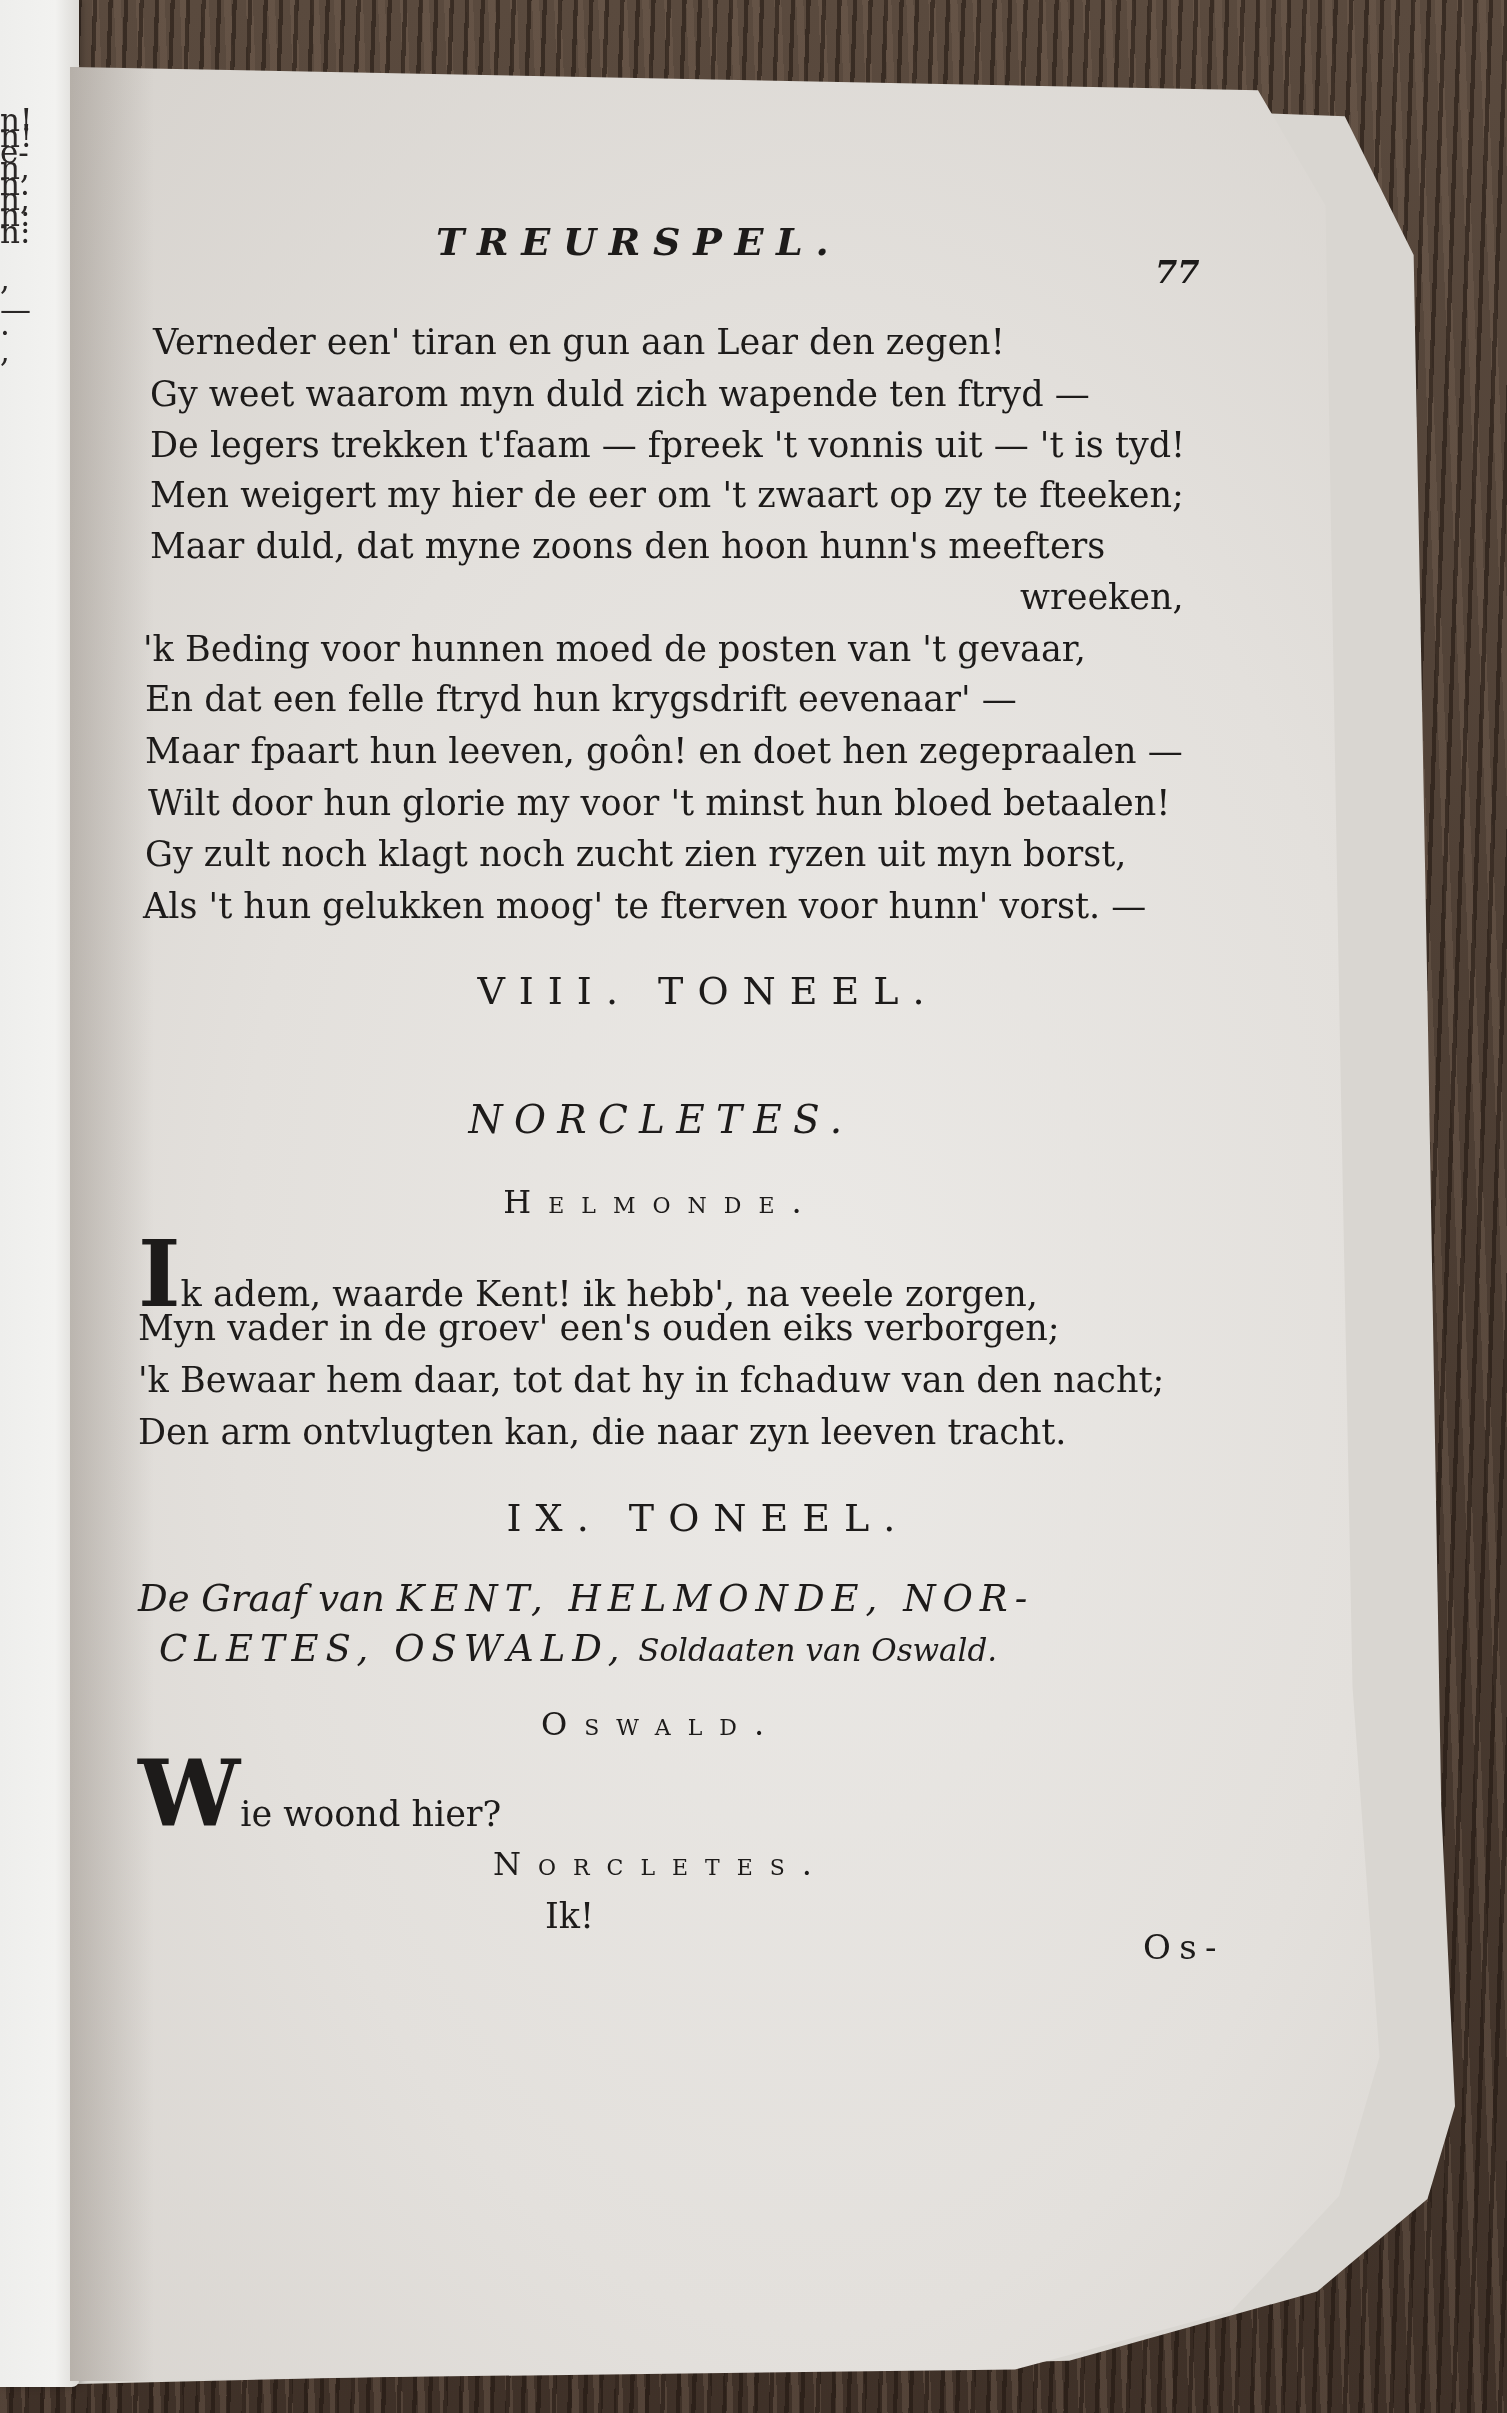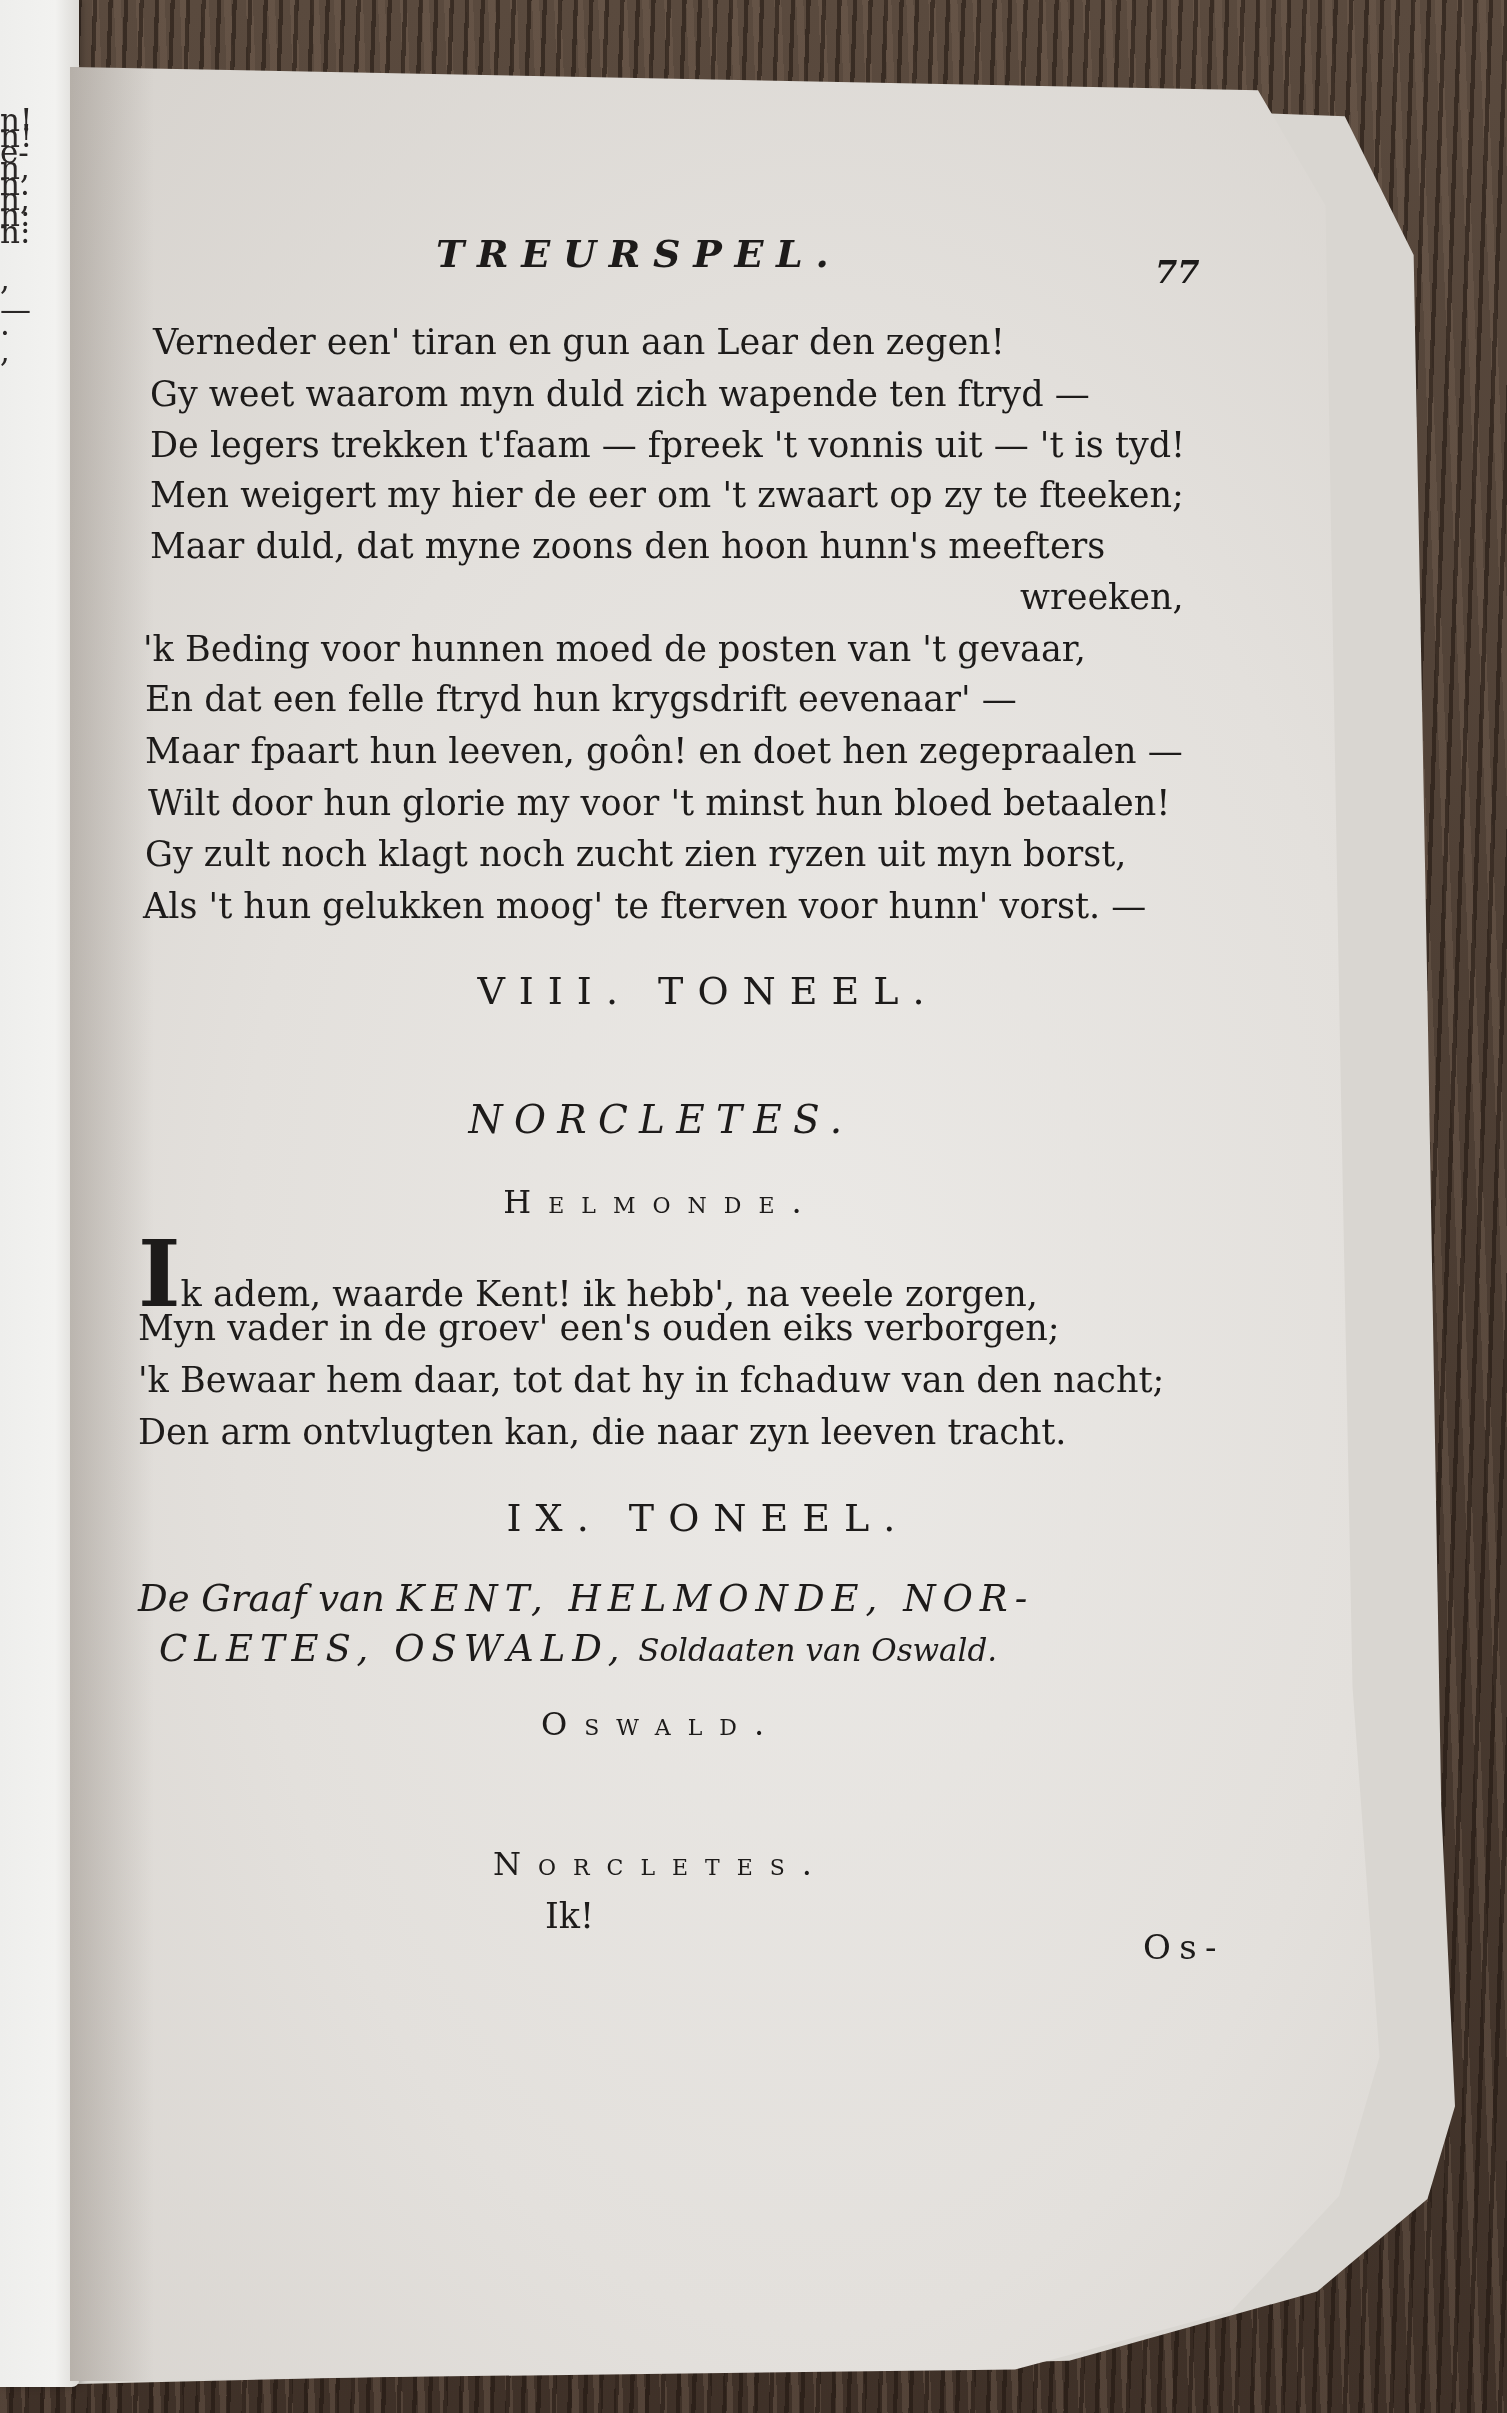--- a/index.html
+++ b/index.html
@@ -36,21 +36,21 @@
     z-index: 3;
   }
   .gutter-shade {
     position: absolute; left: 70px; top: 67px; width: 84px; height: 2314px;
     background: linear-gradient(90deg, rgba(120,110,100,0.35), rgba(120,110,100,0));
     z-index: 4;
   }
   .content { position: absolute; left: 0; top: 0; width: 1507px; height: 2413px; z-index: 5; }
   .running-head {
     position: absolute; left: 436px; top: 219px;
-    font-style: italic; font-size: 38px; letter-spacing: 12.7px; font-weight: bold; margin-top: 12px;
+    font-style: italic; font-size: 38px; letter-spacing: 12.7px; font-weight: bold;
   }
   .page-number {
     position: absolute; left: 1155px; top: 253px; font-style: italic; font-size: 32px; font-weight: bold;
   }
   .verse { position: absolute; left: 0; width: 1507px; }
   .line {
     position: absolute; font-size: 35px; white-space: nowrap; line-height: 1;
   }
   .heading {
     position: absolute; left: 0; width: 1322px; text-align: center;
@@ -127,18 +127,21 @@
   <div class="cast2" style="left:138px; top:1577px">
     <span>De Graaf van</span>
     <span class="caps">KENT, HELMONDE, NOR-</span>
   </div>
   <div class="cast2" style="left:159px; top:1627px">
     <span class="caps">CLETES, OSWALD,</span>
     <span style="font-size:31px">Soldaaten van Oswald.</span>
   </div>
   <div class="speaker" style="top:1705px">Oswald.</div>
 
+  <div class="line" style="left:138px; top:1758px">
+    <span class="dropcap">W</span><span>ie woond hier?</span>
+  </div>
   <div class="speaker" style="top:1845px">Norcletes.</div>
   <div class="line" style="left:545px; top:1899px">Ik!</div>
 
   <div class="catchword">Os-</div>
 </div>
 
 
 </body></html>

